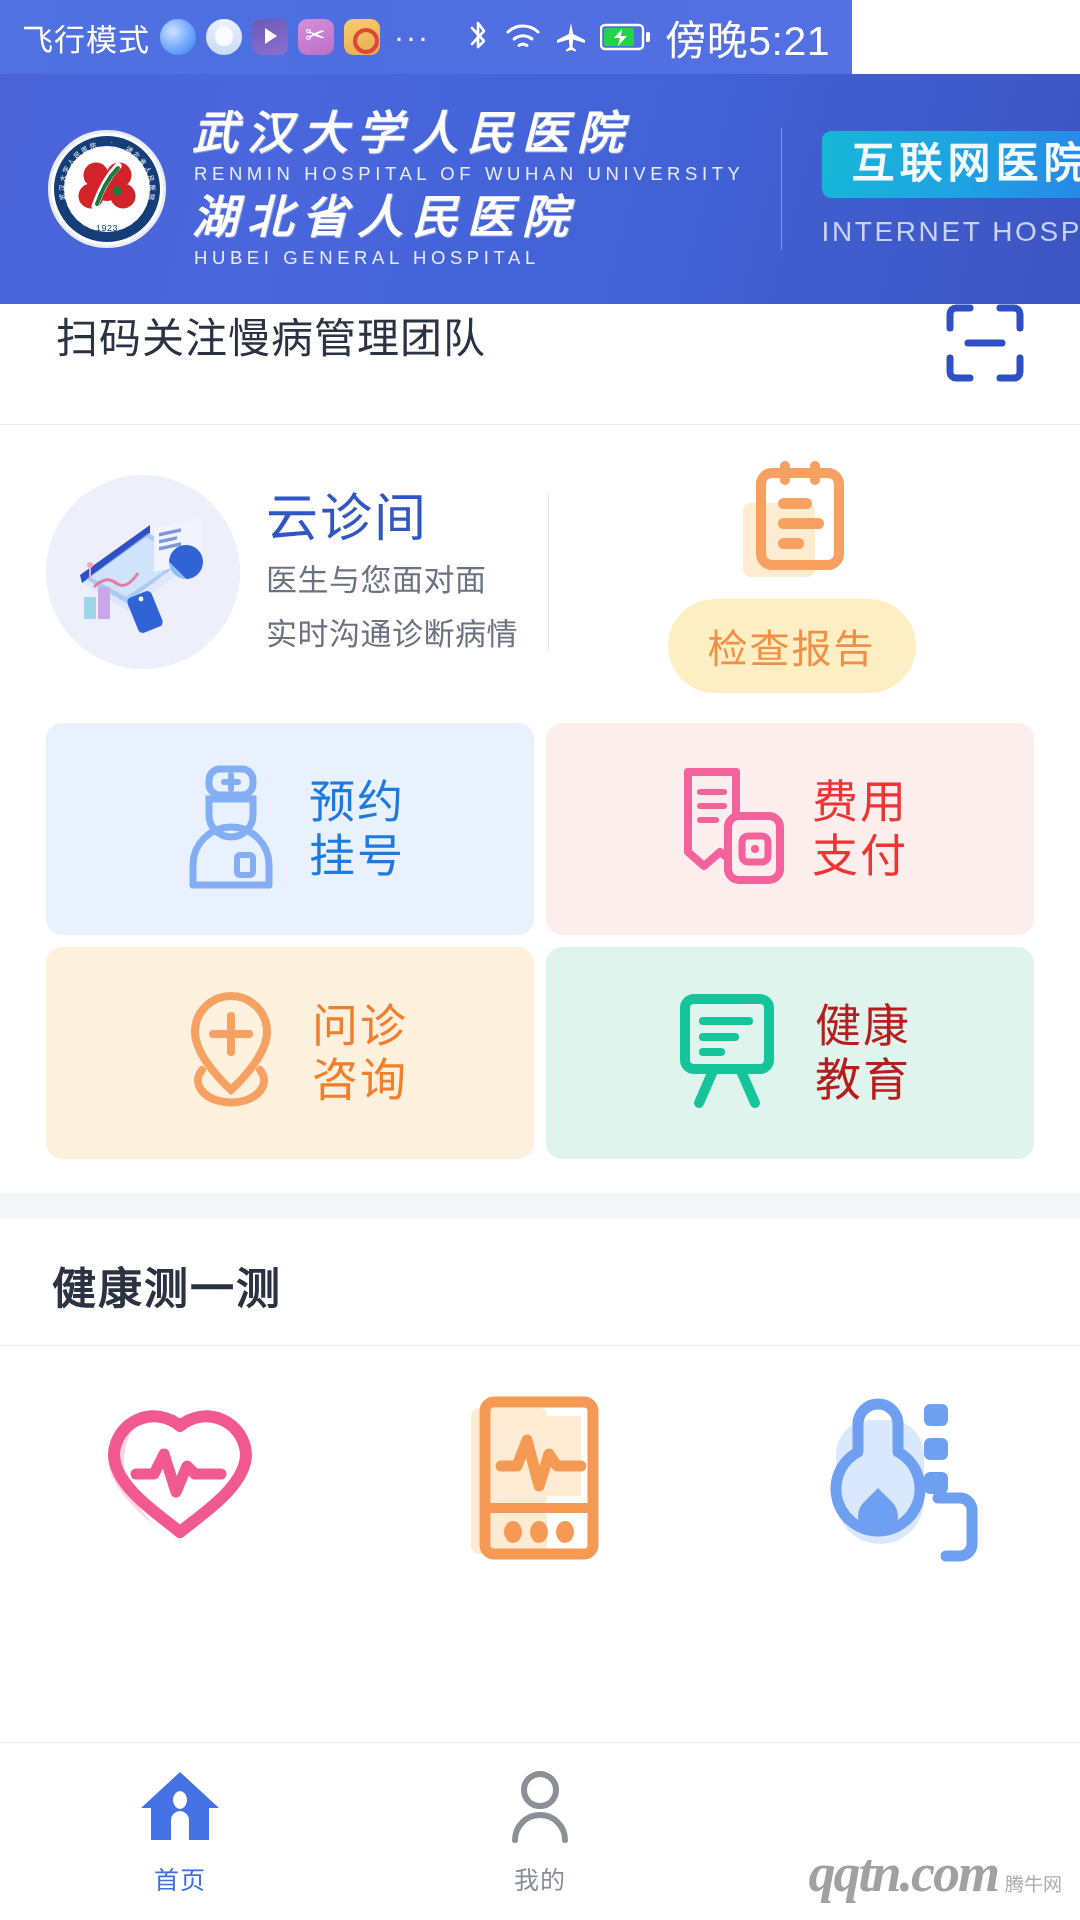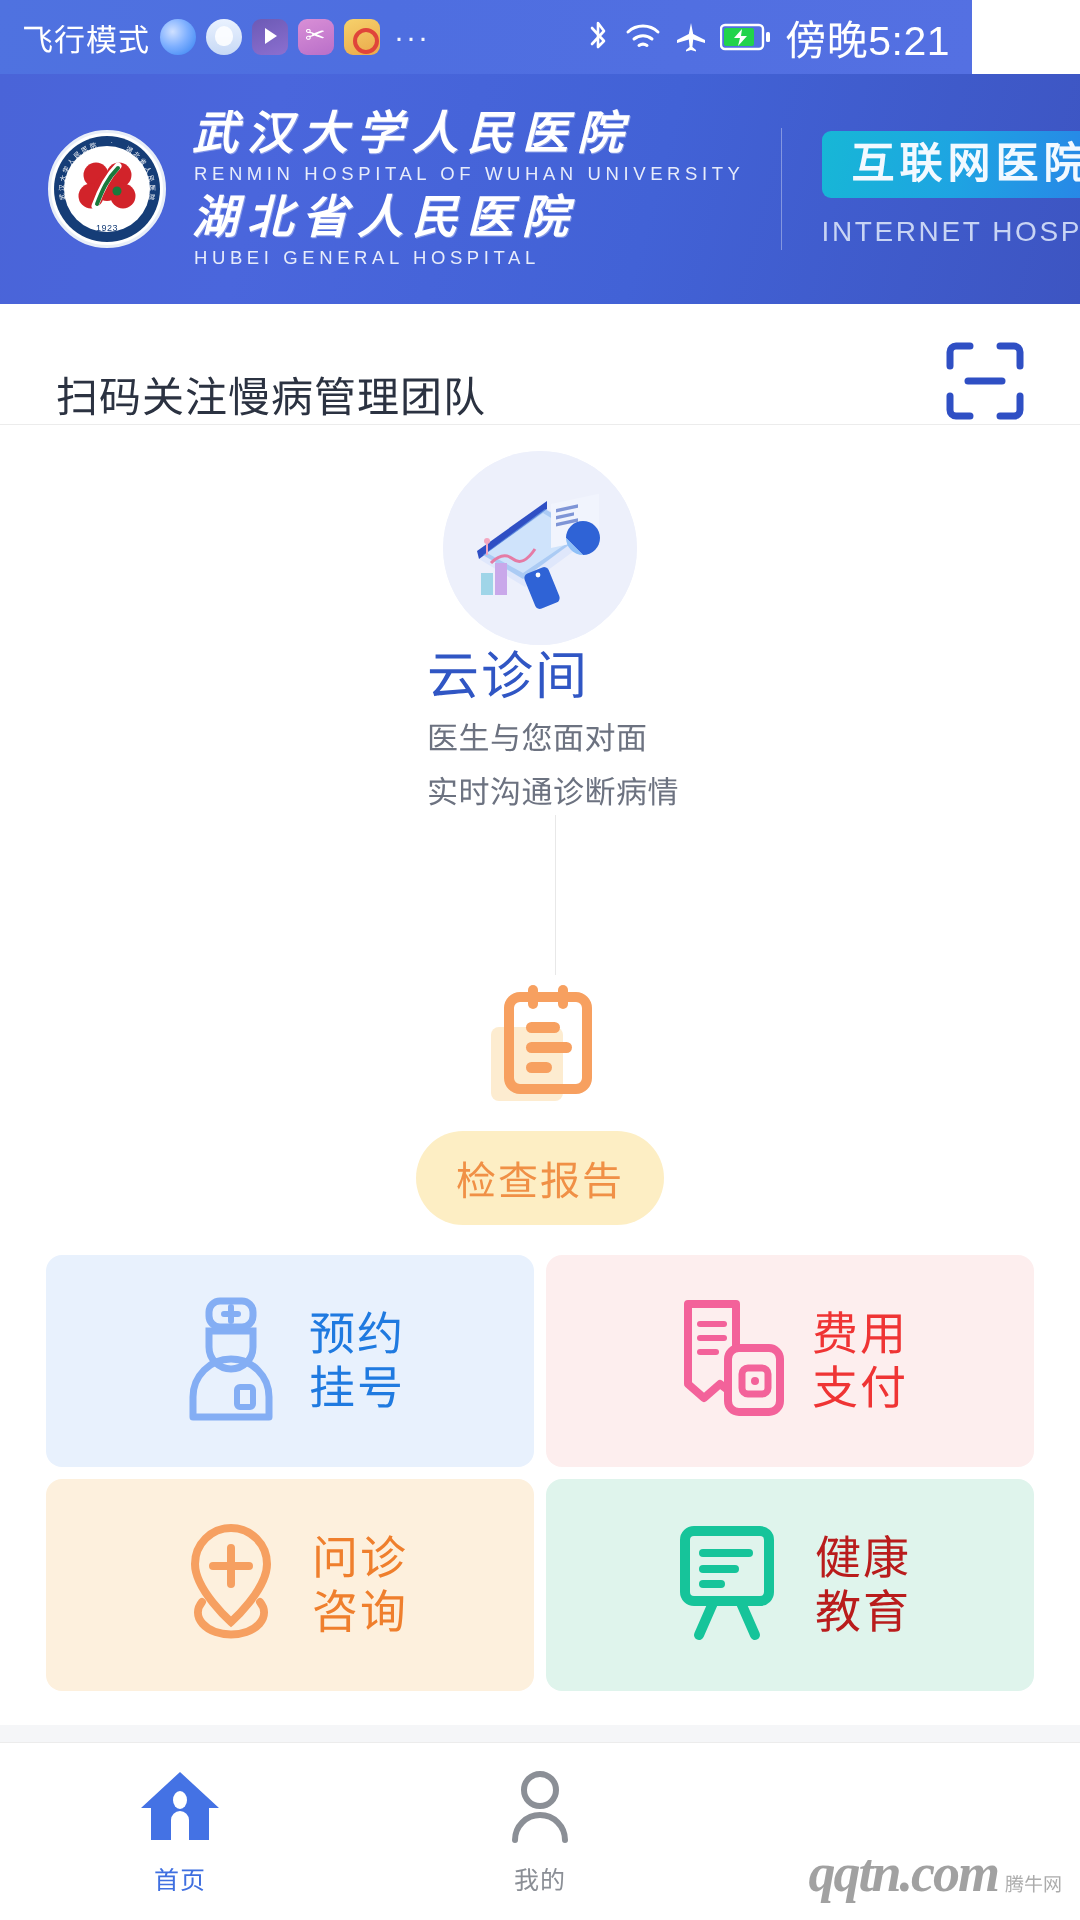--- a/index.html
+++ b/index.html
@@ -4,21 +4,21 @@
 <style>
   * { margin:0; padding:0; box-sizing:border-box; }
   html,body { width:1080px; height:1920px; }
   body {
     font-family:"Liberation Sans","DejaVu Sans",sans-serif;
     background:#ffffff; overflow:hidden; position:relative;
   }
 
   
   .statusbar{
-    height:74px; width:972px;
+    height:74px; width:852px;
     background:linear-gradient(100deg,#4f72e0 0%,#4e6ee0 40%,#5470e2 100%);
     display:flex; align-items:center; justify-content:space-between;
     padding:0 22px; color:#fff;
   }
   .sb-left{ display:flex; align-items:center; gap:10px; }
   .sb-text{ font-size:31px; letter-spacing:1px; white-space:nowrap; }
   .appicon{ width:36px; height:36px; border-radius:9px; display:inline-block; position:relative; flex:0 0 auto;}
   .ic-wechat{ background:radial-gradient(circle at 35% 35%,#cfe0ff 0%,#7fb0ff 45%,#2f7ef0 100%); border-radius:50%;}
   .ic-qq{ background:linear-gradient(180deg,#eaf2ff,#c7d9f5); border-radius:50%;}
   .ic-qq::after{content:"";position:absolute;left:9px;top:7px;width:18px;height:20px;border-radius:50% 50% 45% 45%;background:#fff;opacity:.85;}
@@ -59,37 +59,37 @@
   .ihwrap{ flex:0 0 auto; }
   .ihbadge{
     display:inline-block; padding:11px 30px 13px; border-radius:9px;
     background:linear-gradient(100deg,#17b7d6 0%,#1ea4e2 45%,#2a7fe8 100%);
     color:#f2f9ff; font-size:43px; letter-spacing:5px; font-weight:bold; line-height:1;
   }
   .ihsub{ color:#c8d4f4; font-size:28px; letter-spacing:2.6px; margin-top:18px; text-align:center;}
 
   
   .scanrow{
-    height:120px; display:flex; align-items:flex-end; justify-content:space-between;
+    height:120px; display:flex; align-items:flex-start; justify-content:space-between;
     padding:0 56px; background:#fff;
   }
   .scanrow .t{ font-size:42px; color:#2b3241; letter-spacing:1px; }
 
   .hr{ height:1px; background:#ececec; }
 
   
   .cloud{
-    display:flex; align-items:center; padding:26px 46px 18px 46px; background:#fff;flex-direction:column;
+    display:flex; align-items:center; padding:26px 46px 18px 46px; background:#fff;
   }
   .cloudimg{ width:194px; height:194px; border-radius:50%; background:#eef1fb; flex:0 0 auto; position:relative; overflow:hidden;}
   .cloudtxt{ margin-left:26px; flex:0 0 auto; }
   .cloudtxt .big{ color:#3056c4; font-size:52px; letter-spacing:2px; line-height:1.2;}
   .cloudtxt .sm{ color:#6c7280; font-size:31px; line-height:1.42; margin-top:10px; letter-spacing:.5px;}
   .cloudsep{ width:1px; height:160px; background:#e8e8e8; margin:0 0 0 30px; flex:0 0 auto;}
-  .reportcol{ flex:1 1 auto; display:flex; flex-direction:column; align-items:center; justify-content:center;gap:8px; }
+  .reportcol{ flex:1 1 auto; display:flex; flex-direction:column; align-items:center; justify-content:center; }
   .pill{
     background:#fdeec4; color:#f09046; font-size:40px; letter-spacing:2px;
     padding:18px 40px; border-radius:48px; margin-top:14px; white-space:nowrap;
   }
 
   
   .cards{ padding:12px 46px 34px; display:grid; grid-template-columns:1fr 1fr; gap:12px; background:#fff;}
   .card{ height:212px; border-radius:16px; display:flex; align-items:center; justify-content:center; gap:22px;}
   .card .lbl{ font-size:46px; line-height:1.18; letter-spacing:2px;}
   .c-blue{ background:#e8f1fd; }   .c-blue .lbl{ color:#1f7ae0; }

